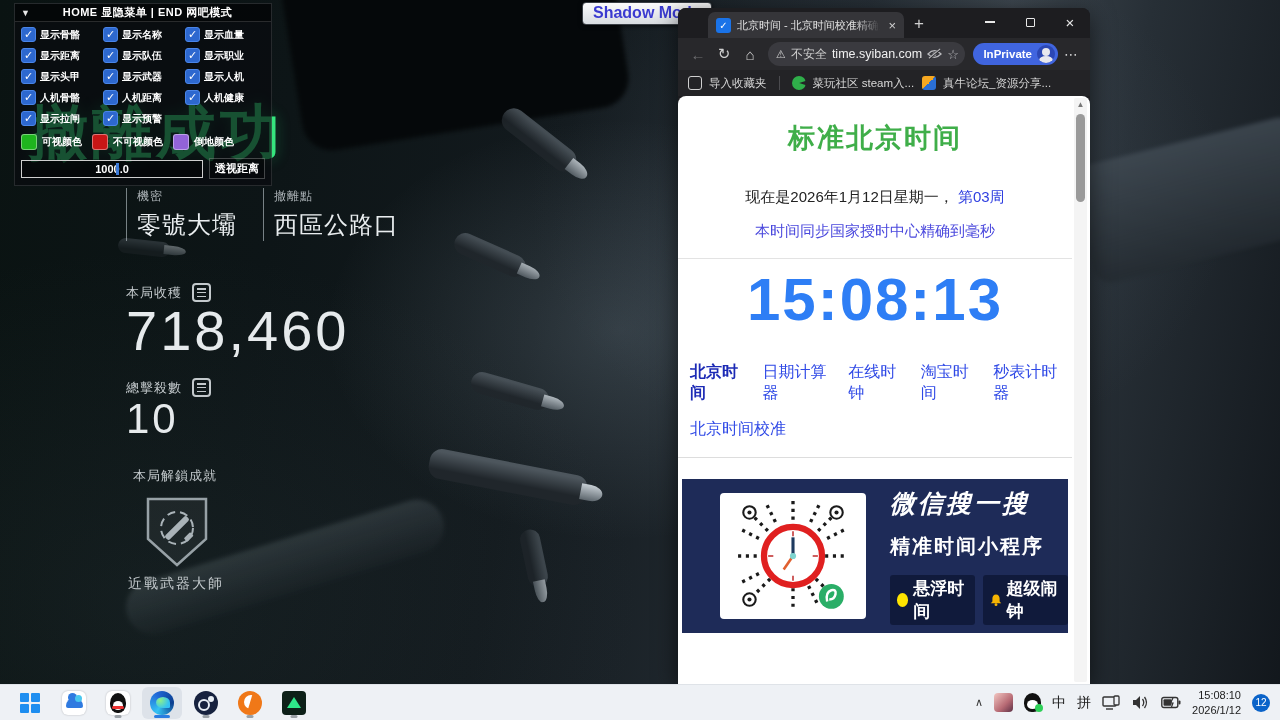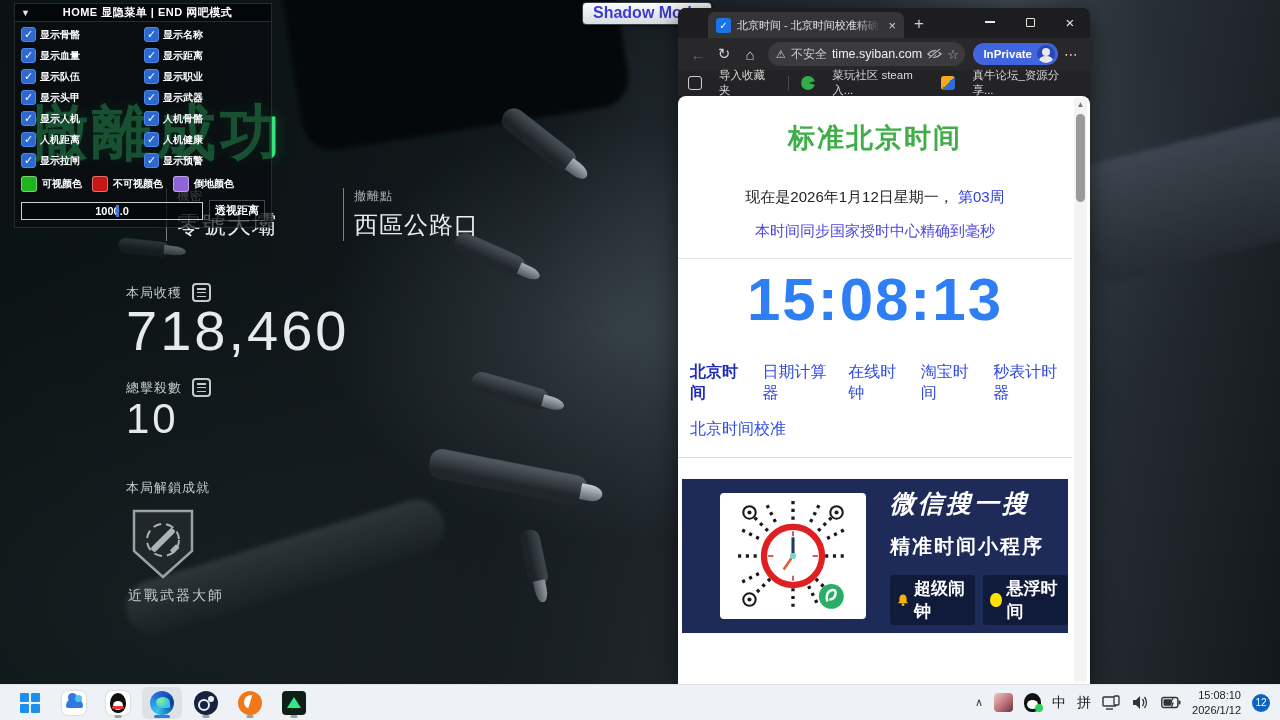--- a/index.html
+++ b/index.html
@@ -28,47 +28,47 @@
   .b4 { left:428px; top:462px; width:160px; height:30px; transform:rotate(11deg); }
   .b5 { left:505px; top:548px; width:58px; height:20px; transform:rotate(78deg); opacity:.7; }
   .b6 { left:118px; top:240px; width:52px; height:15px; transform:rotate(6deg); opacity:.45; }
 
   
   .evac { position:absolute; left:28px; top:93px; font-size:60px; font-weight:bold;
     color:#35e57e; letter-spacing:4px; text-shadow:0 0 14px rgba(30,200,110,.35); }
 
   
   .hud { position:absolute; left:126px; top:188px; display:flex; }
-  .hud-item { border-left:1px solid rgba(210,220,225,.55); padding:0 26px 0 10px;margin-left:40px; }
+  .hud-item { border-left:1px solid rgba(210,220,225,.55); padding:0 26px 0 10px; }
   .hud-label { font-size:12px; color:#aeb5b9; letter-spacing:1px; }
   .hud-value { margin-top:4px; font-size:24px; color:#e9edef; letter-spacing:1px; font-weight:300; }
   .stat-label-row { display:flex; align-items:center; gap:10px; }
   .stat-label { font-size:13px; color:#c3c9cc; letter-spacing:1px; }
   .list-ico { width:19px; height:19px; border:2px solid #c3c9cc; border-radius:4px; padding:3px 3px; display:flex; flex-direction:column; justify-content:space-between; }
   .list-ico i { display:block; height:1.5px; background:#c3c9cc; }
   .harvest { position:absolute; left:126px; top:283px; }
   .big-num { color:#e6eaec; font-weight:300; letter-spacing:3px; }
   .harvest .big-num { font-size:56px; line-height:1.05; }
   .kills { position:absolute; left:126px; top:378px; }
   .kills .big-num { font-size:42px; line-height:1.05; }
-  .achv { position:absolute; left:126px; top:479px; }
+  .achv { position:absolute; left:126px; top:467px;text-align:center; }
   .achv-badge { margin:10px 0 2px 4px; }
   .achv-name { font-size:14px; color:#c3c9cc; letter-spacing:2px; margin-left:2px; }
 
   
   .menu { position:absolute; left:14px; top:3px; width:258px; background:rgba(9,11,15,.68);
     border:1px solid rgba(255,255,255,.12); color:#fff; }
   .menu-head { display:flex; align-items:center; height:18px; padding:0 6px; background:rgba(0,0,0,.45);
     border-bottom:1px solid rgba(255,255,255,.15); }
   .menu-head .tri { font-size:9px; color:#e8e8e8; }
   .menu-title { flex:1; text-align:center; font-size:11px; font-weight:bold; letter-spacing:.5px; }
   .menu-btns { display:flex; justify-content:space-between; padding:7px 6px 4px; }
   .mbtn { border:1px solid #e6e6e6; border-radius:4px; background:rgba(10,10,14,.6);
     color:#fff; font-size:10.5px; font-weight:bold; padding:3px 4px; letter-spacing:.5px; }
-  .chk-grid { display:grid; grid-template-columns:repeat(2,1fr); gap:6px 2px; padding:5px 6px 2px; }
+  .chk-grid { display:grid; grid-template-columns:repeat(3,1fr); gap:6px 2px; padding:5px 6px 2px; }
   .chk { display:flex; align-items:center; gap:4px; }
   .chk-box { width:15px; height:15px; border-radius:3px; background:#2d68cf; border:1px solid #4a85e8;
     display:flex; align-items:center; justify-content:center; flex:none; }
   .chk-box::after { content:"✓"; color:#fff; font-size:11px; font-weight:bold; }
   .chk-label { font-size:10px; font-weight:bold; white-space:nowrap; }
   .color-row { display:flex; gap:10px; padding:6px 6px 4px; }
   .color-item { display:flex; align-items:center; gap:5px; }
   .swatch { width:16px; height:16px; border-radius:3px; border:1px solid rgba(255,255,255,.4); }
   .dist-row { display:flex; align-items:center; gap:6px; padding:4px 6px 6px; }
   .dist-box { flex:1; border:1px solid #cfcfcf; background:rgba(0,0,0,.4); text-align:center;
@@ -109,21 +109,21 @@
   .pill-ico { color:#b9b9bd; font-size:13px; flex:none; }
   .eye-off { width:15px; height:12px; flex:none; }
   .inprivate { display:flex; align-items:center; gap:5px; background:#4065df; border-radius:13px;
     padding:2px 3px 2px 10px; margin-left:2px; }
   .inprivate-label { color:#fff; font-size:11.5px; font-weight:bold;text-align:right; }
   .inprivate-avatar { width:18px; height:18px; border-radius:50%; background:#2b47b4; position:relative; overflow:hidden; }
   .inprivate-avatar::before { content:""; position:absolute; left:5px; top:3px; width:8px; height:8px; border-radius:50%; background:#e8e8ee; }
   .inprivate-avatar::after { content:""; position:absolute; left:2px; top:11px; width:14px; height:9px; border-radius:50%; background:#e8e8ee; }
   .more-dots { color:#cfcfcf; font-size:14px; width:22px; text-align:center; }
   .bookmarks { height:26px; display:flex; align-items:center; padding:0 10px; background:#232326; gap:8px; }
-  .bm { display:flex; align-items:center; gap:17px; font-size:11.5px; color:#d8d8d8; }
+  .bm { display:flex; align-items:center; gap:7px; font-size:11.5px; color:#d8d8d8; }
   .bm-divider { width:1px; height:14px; background:#4a4a4e; margin:0 4px; }
   .bm-ico { width:14px; height:14px; border-radius:3px; flex:none; }
   .bm-ico.import { border:1.4px solid #cfcfcf; border-radius:3px; position:relative; }
   .bm-ico.green { background:#2fae4a; border-radius:50%; clip-path:polygon(0 0,100% 0,100% 35%,55% 50%,100% 65%,100% 100%,0 100%); }
   .bm-ico.mix { background:linear-gradient(135deg,#f6a821 50%,#2b6fd4 50%); }
 
   
   .content { position:absolute; left:0; right:0; top:88px; bottom:0; background:#fff; border-radius:8px 8px 0 0; overflow:hidden; }
   .page { position:absolute; left:0; top:0; right:18px; bottom:0; overflow:hidden; }
   .pg-title { margin-top:24px; text-align:center; font-size:27px; font-weight:bold; color:#3fae49; letter-spacing:2px; }
@@ -463,29 +463,29 @@
               <circle cx="55" cy="55" r="3" fill="#7fd4cf"></circle>
               <circle cx="92" cy="94" r="12" fill="#2aae67"></circle>
               <path d="M88 99 Q86 90 92 88 Q97 87 96 92 Q95 97 90 97" fill="none" stroke="#fff" stroke-width="2.4"></path>
             </svg>
           </div>
           <div class="qr-texts">
             <div class="qr-line1">微信搜一搜</div>
             <div class="qr-line2">精准时间小程序</div>
             <div class="qr-chips">
               <span class="chip">
+                <span class="dot"></span>
+                <span>悬浮时间</span>
+              </span>
+              <span class="chip">
                 <svg width="15" height="16" viewBox="0 0 15 16">
                   <path d="M7.5 1 C10.5 1 12 3.2 12 6 L12 10 L14 12 L1 12 L3 10 L3 6 C3 3.2 4.5 1 7.5 1Z" fill="#f6b402"></path>
                   <circle cx="7.5" cy="13.8" r="1.8" fill="#f6b402"></circle>
                 </svg>
                 <span>超级闹钟</span>
-              </span>
-              <span class="chip">
-                <span class="dot"></span>
-                <span>悬浮时间</span>
               </span>
             </div>
           </div>
         </div>
 
       </div>
       <div class="scrollbar">
         <div class="scroll-up">▲</div>
         <div class="scroll-thumb"></div>
       </div>

